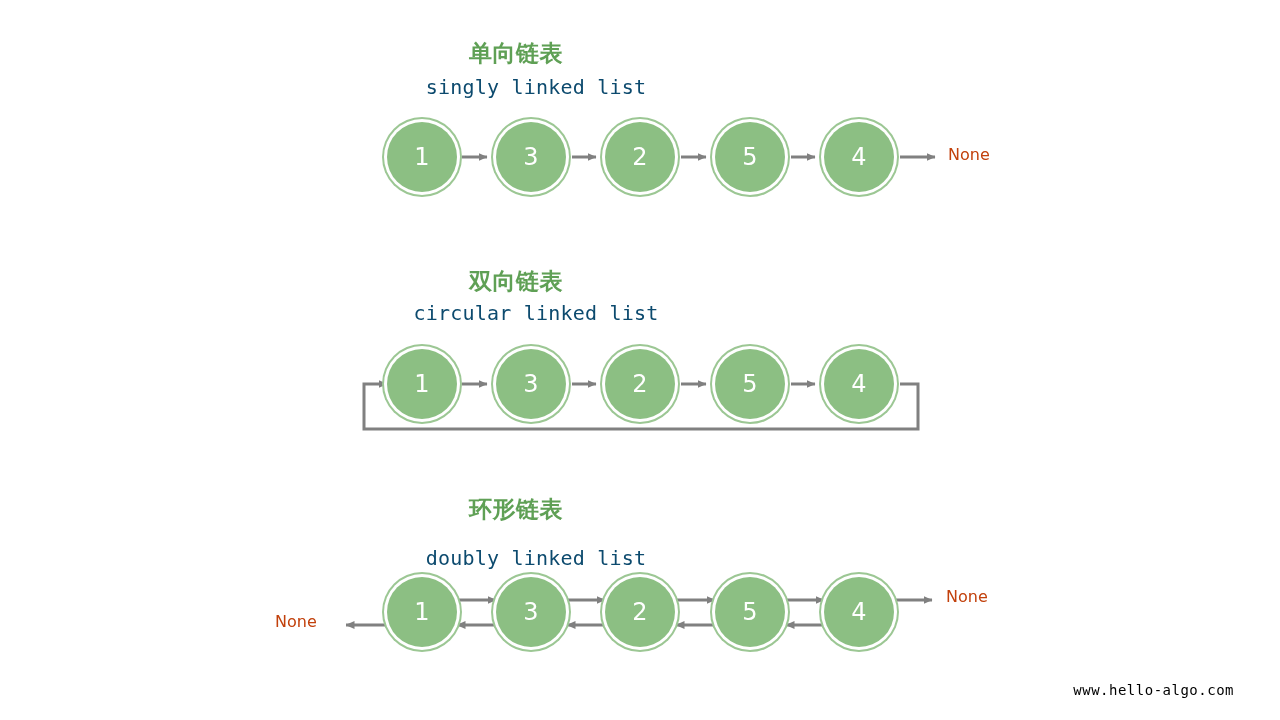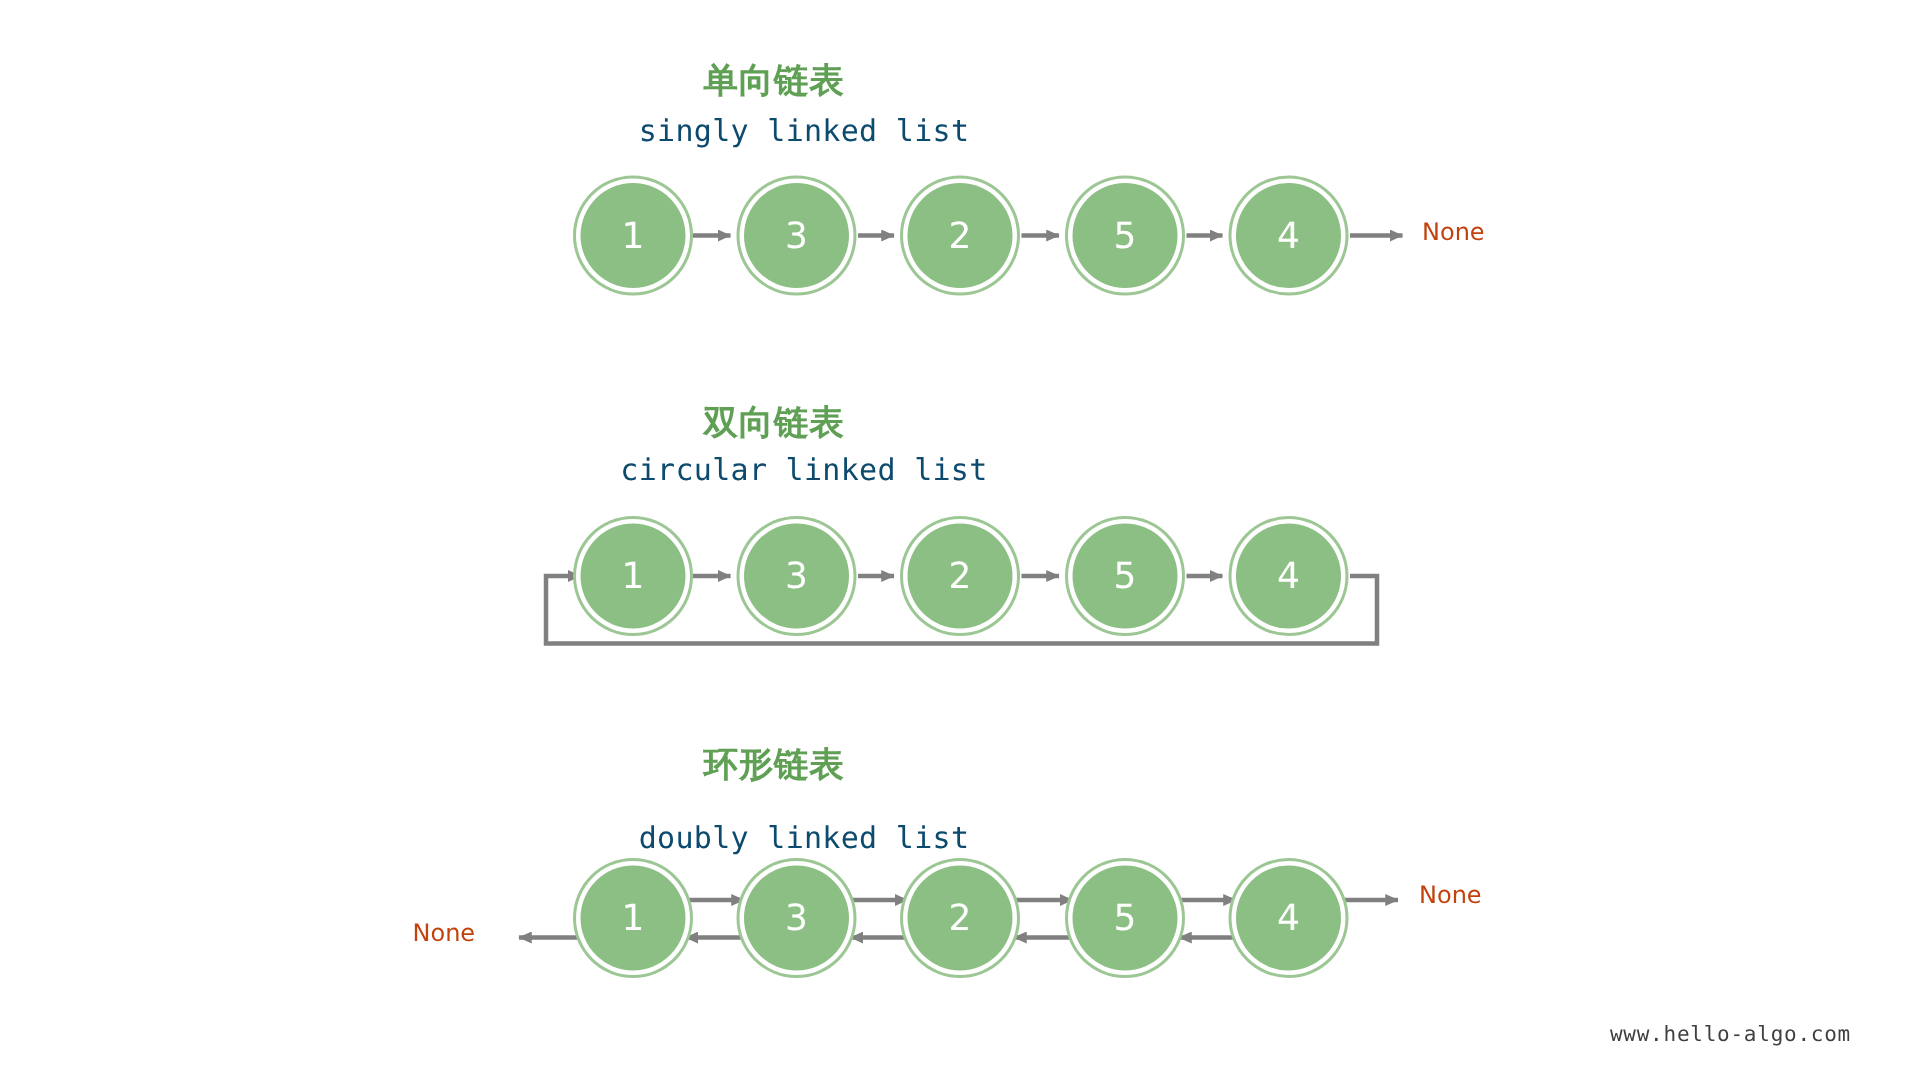--- a/index.html
+++ b/index.html
@@ -61,21 +61,21 @@
     position: absolute;
     color: #c2410c;
     font-family: "DejaVu Sans", sans-serif;
     font-size: 16px;
     white-space: nowrap;
   }
   .watermark {
     position: absolute;
     right: 46px;
     bottom: 22px;
-    color: #404040;
+    color: #000000;
     font-family: "DejaVu Sans Mono", monospace;
     font-size: 14px;
     letter-spacing: 0.5px;
   }
 </style>
 </head>
 <body>
 
 <svg id="canvas" viewBox="0 0 1280 720" xmlns="http://www.w3.org/2000/svg">
   <defs>

